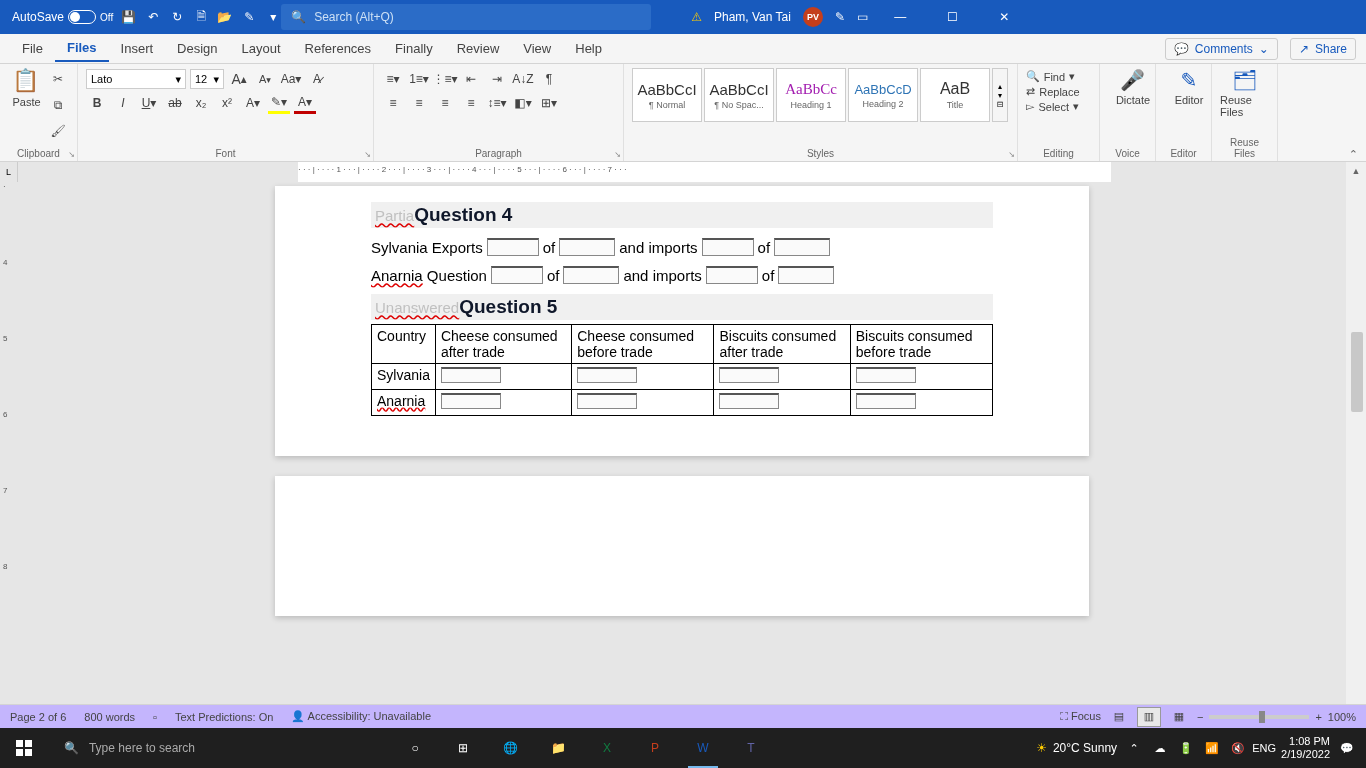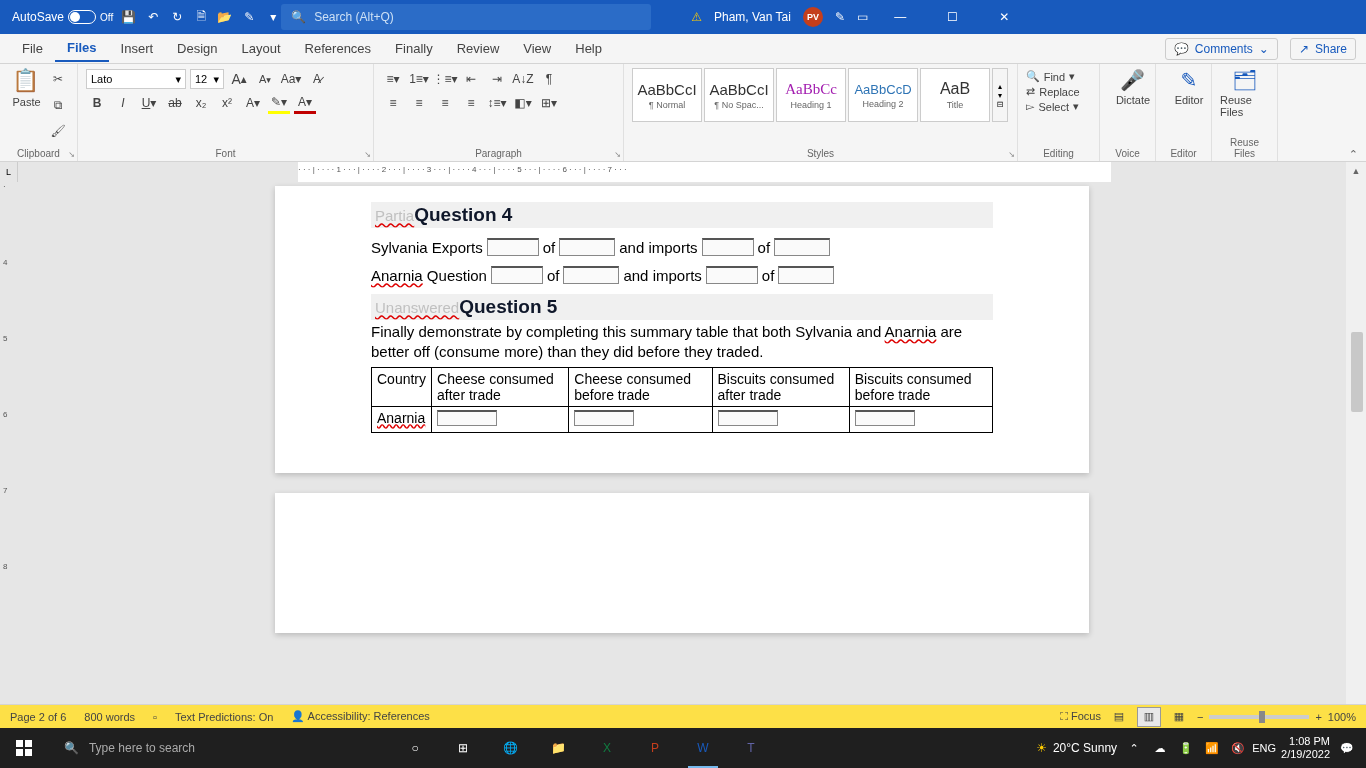--- a/index.html
+++ b/index.html
@@ -69,21 +69,21 @@
 table.summary td, table.summary th { border: 1px solid #000; padding: 3px 5px; font-weight: normal; text-align: left; vertical-align: top; }
 .cell-box { display: inline-block; width: 60px; height: 16px; border: 1px solid #888; border-top: 2px solid #555; background: #fafafa; }
 .page2 { width: 814px; height: 140px; background: white; box-shadow: 0 2px 6px rgba(0,0,0,0.2); margin-top: 20px; }
 
 
 .vscroll { position: absolute; right: 0; top: 162px; bottom: 40px; width: 20px; background: #f0f0f0; }
 .vscroll-thumb { position: absolute; right: 3px; top: 170px; width: 12px; height: 80px; background: #c8c8c8; border-radius: 2px; }
 .vscroll-arrow { position: absolute; right: 3px; width: 14px; height: 14px; display: flex; align-items: center; justify-content: center; font-size: 9px; color: #666; }
 
 
-.status-bar { position: absolute; bottom: 40px; left: 0; right: 0; height: 24px; background: #fde047; border-top: 1px solid #d4d4d4; display: flex; align-items: center; justify-content: space-between; font-size: 11px; color: #444; padding: 0 10px; }
+.status-bar { position: absolute; bottom: 40px; left: 0; right: 0; height: 24px; background: #c4b5fd; border-top: 1px solid #d4d4d4; display: flex; align-items: center; justify-content: space-between; font-size: 11px; color: #444; padding: 0 10px; }
 .status-left { display: flex; gap: 18px; align-items: center; }
 .status-right { display: flex; gap: 6px; align-items: center; }
 .zoom-slider { width: 100px; height: 4px; background: #ccc; position: relative; }
 .zoom-slider::after { content: ""; position: absolute; left: 50%; top: -4px; width: 6px; height: 12px; background: #888; }
 .view-btn { width: 24px; height: 20px; display: flex; align-items: center; justify-content: center; border: 1px solid transparent; }
 .view-btn.active { border: 1px solid #999; background: #e8e8e8; }
 
 
 .taskbar { position: absolute; bottom: 0; left: 0; right: 0; height: 40px; background: #1f1f1f; display: flex; align-items: center; justify-content: space-between; color: white; font-size: 12px; }
 .tb-left { display: flex; align-items: center; gap: 2px; }
@@ -354,33 +354,37 @@
         <span class="fill-box wide"></span>
         <span>and imports</span>
         <span class="fill-box"></span>
         <span>of</span>
         <span class="fill-box wide"></span>
       </div>
 
       <div class="q-header">
         <span class="ghost">Unanswered</span><span class="qtitle">Question 5</span>
       </div>
-      <div class="q-text">
-        <span>Finally demonstrate by completing this summary table that both Sylvania and </span><span class="redsq">Anarnia</span><span> are better off (consume more) than they did before they traded.</span>
-      </div>
       <table class="summary">
         <tbody>
             <tr>
           <th>Country</th>
           <th>Cheese consumed after trade</th>
           <th>Cheese consumed before trade</th>
           <th>Biscuits consumed after trade</th>
           <th>Biscuits consumed before trade</th>
         </tr>
         <tr>
+          <td>Sylvania</td>
+          <td><span class="cell-box"></span></td>
+          <td><span class="cell-box"></span></td>
+          <td><span class="cell-box"></span></td>
+          <td><span class="cell-box"></span></td>
+        </tr>
+        <tr>
           <td><span class="redsq">Anarnia</span></td>
           <td><span class="cell-box"></span></td>
           <td><span class="cell-box"></span></td>
           <td><span class="cell-box"></span></td>
           <td><span class="cell-box"></span></td>
         </tr>
       </tbody>
         </table>
     </div>
     <div class="page2"></div>
@@ -392,21 +396,21 @@
   <div class="vscroll-thumb"></div>
   <div class="vscroll-arrow" style="bottom:2px;">▼</div>
 </div>
 
 <div class="status-bar">
   <div class="status-left">
     <span>Page 2 of 6</span>
     <span>800 words</span>
     <span>▫</span>
     <span>Text Predictions: On</span>
-    <span><span>👤</span> <span>Accessibility: References</span></span>
+    <span><span>👤</span> <span>Accessibility: Unavailable</span></span>
   </div>
   <div class="status-right">
     <span><span>⛶</span> <span>Focus</span></span>
     <span class="view-btn">▤</span>
     <span class="view-btn active">▥</span>
     <span class="view-btn">▦</span>
     <span>−</span>
     <span class="zoom-slider"></span>
     <span>+</span>
     <span>100%</span>

